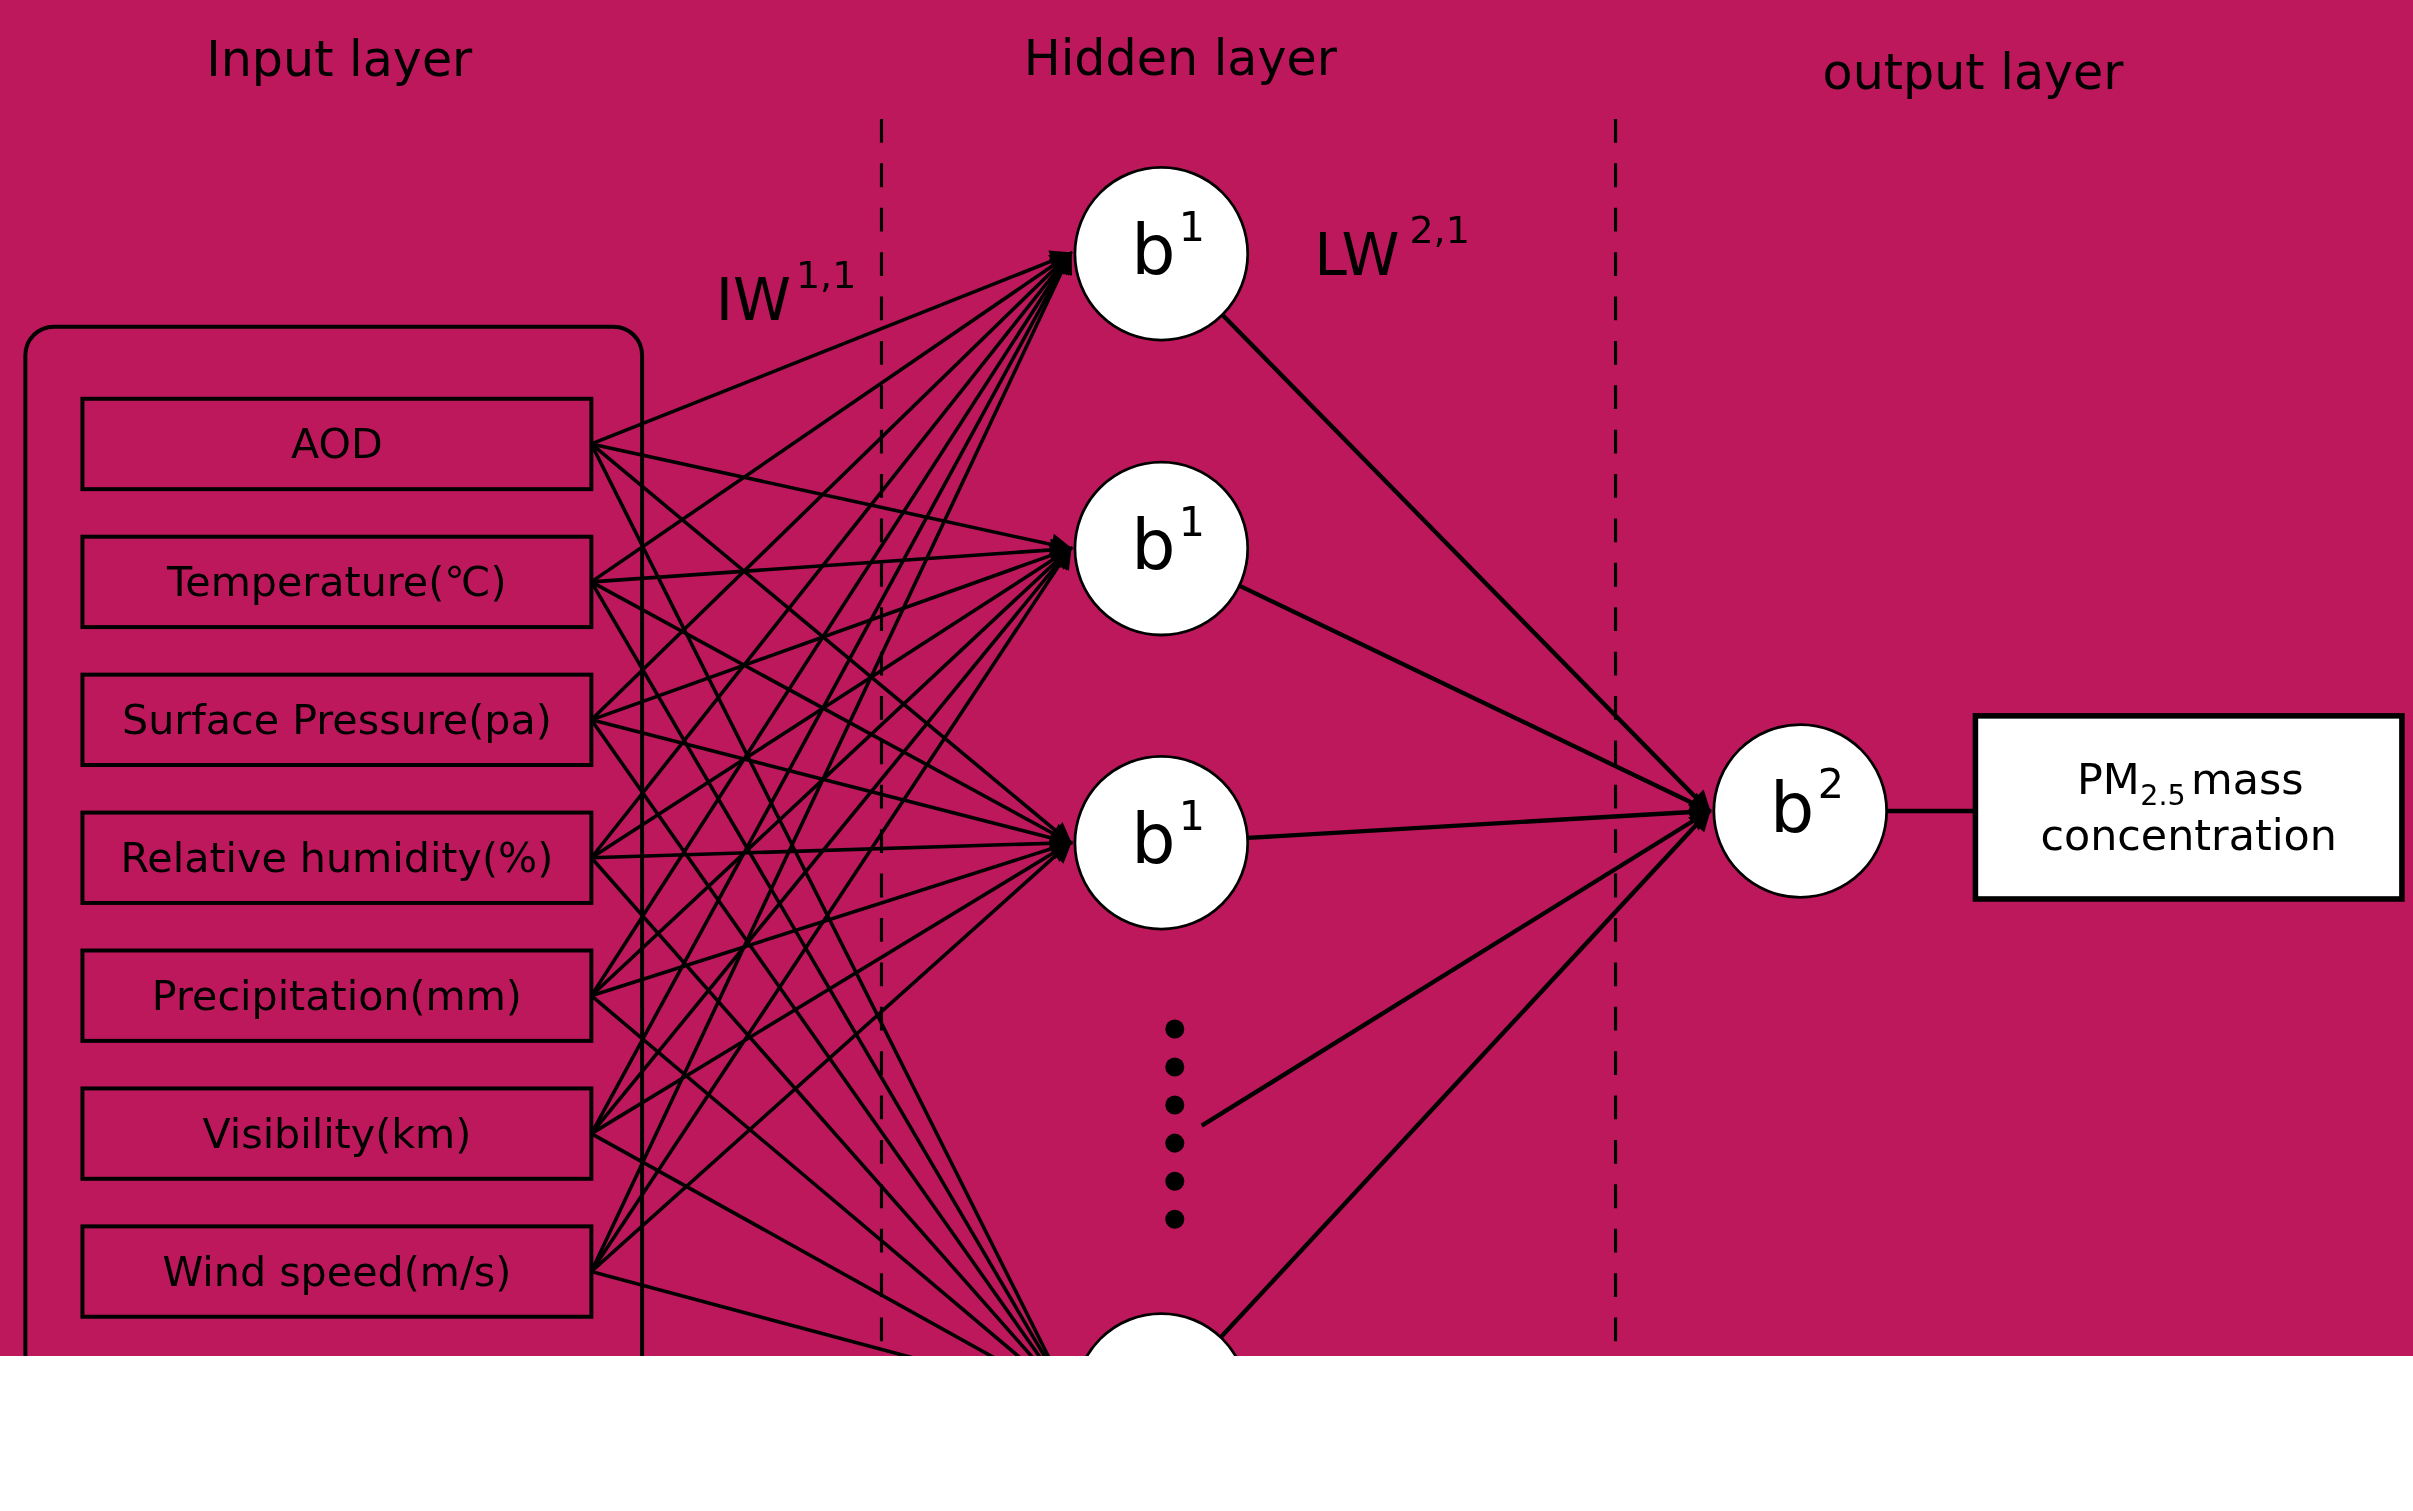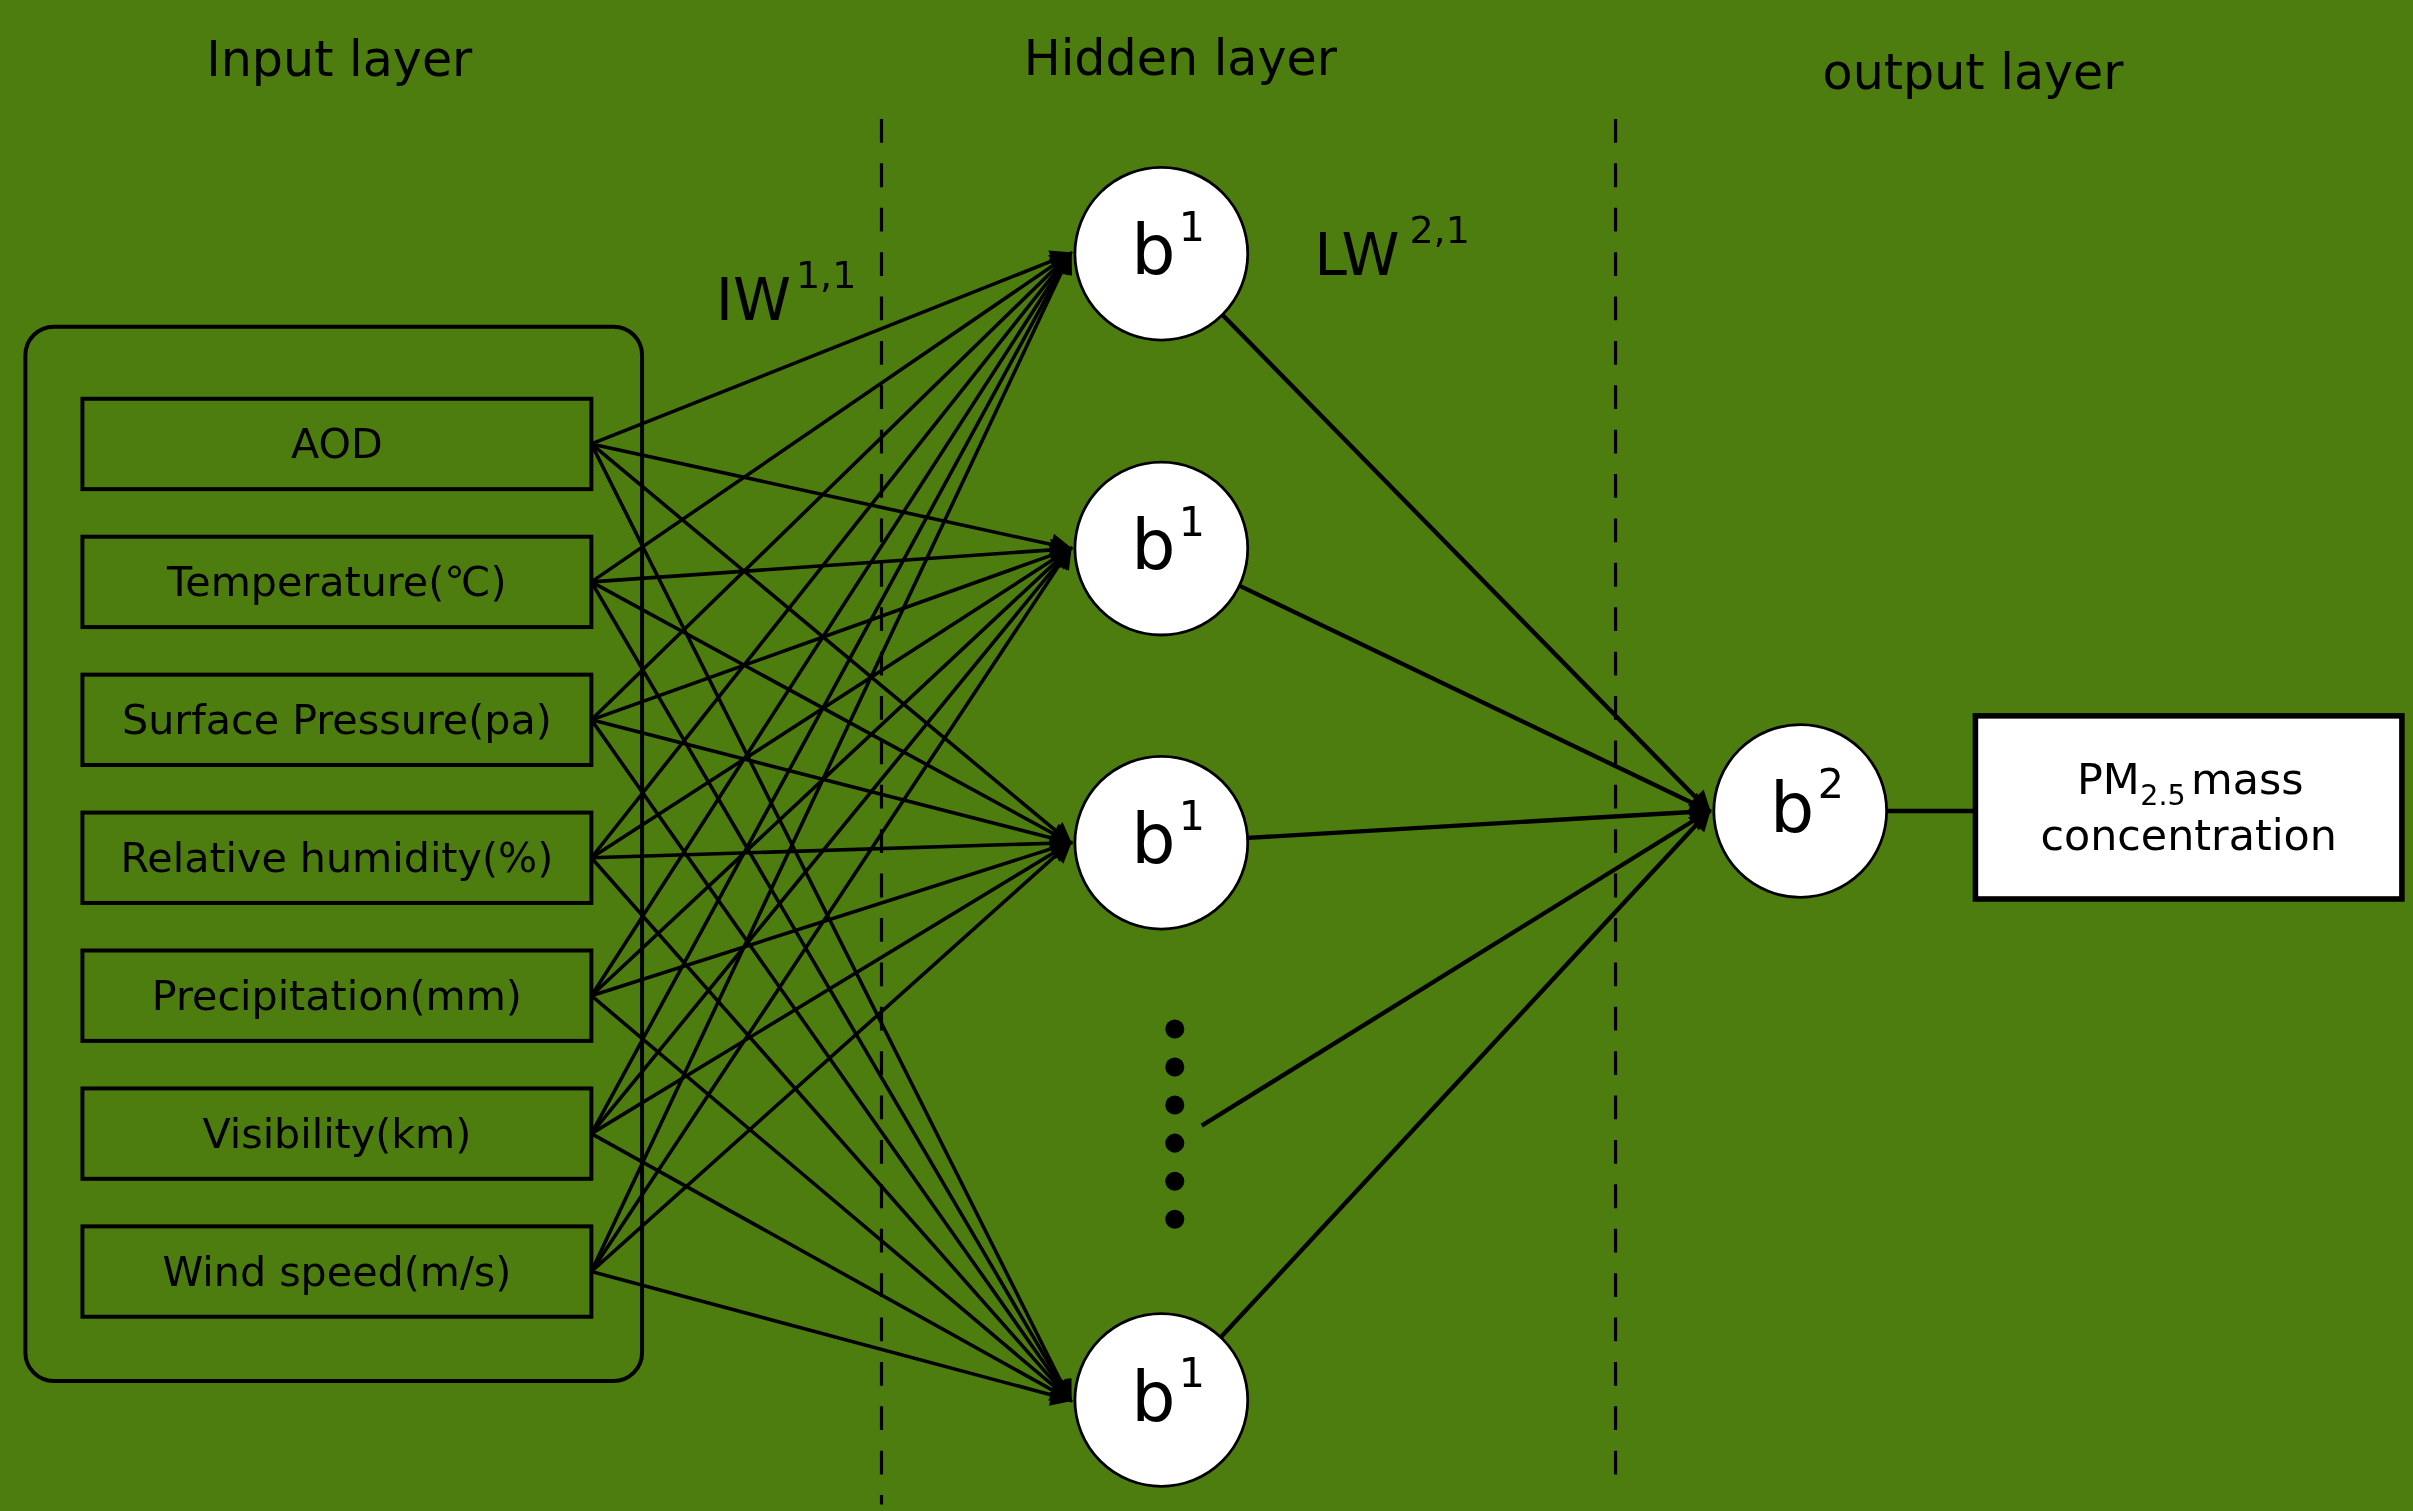--- a/index.html
+++ b/index.html
@@ -1,16 +1,16 @@
 <!DOCTYPE html>
 <html style="font-size:12.7px"><head>
 <meta charset="utf-8">
 <style>
   html,body{margin:0;padding:0;background:#ffffff;}
-  .canvas{position:relative;width:2413px;height:1511px;background:#4d7c0f;overflow:hidden;}
+  .canvas{position:relative;width:2413px;height:1356px;background:#be185d;overflow:hidden;}
   svg{position:absolute;left:0;top:0;}
   text{font-family:"DejaVu Sans","Liberation Sans",sans-serif;fill:#000000;}
   .title{font-size:62px;}
   .boxlabel{font-size:52px;}
   .wbase{font-size:74px;}
   .wsup{font-size:48px;}
   .nbase{font-size:88px;}
   .nsup{font-size:52px;}
   .pmline{font-size:54px;}
   .pmsub{font-size:36px;}

